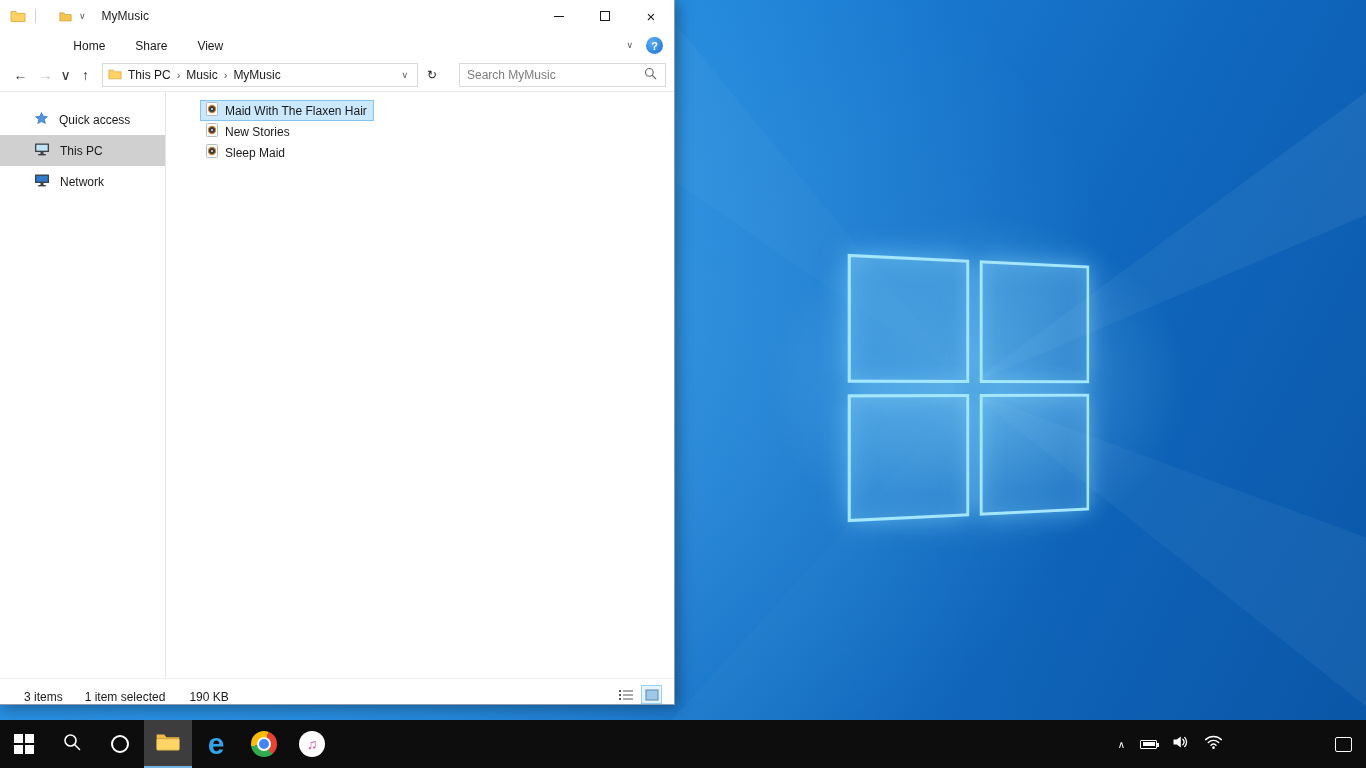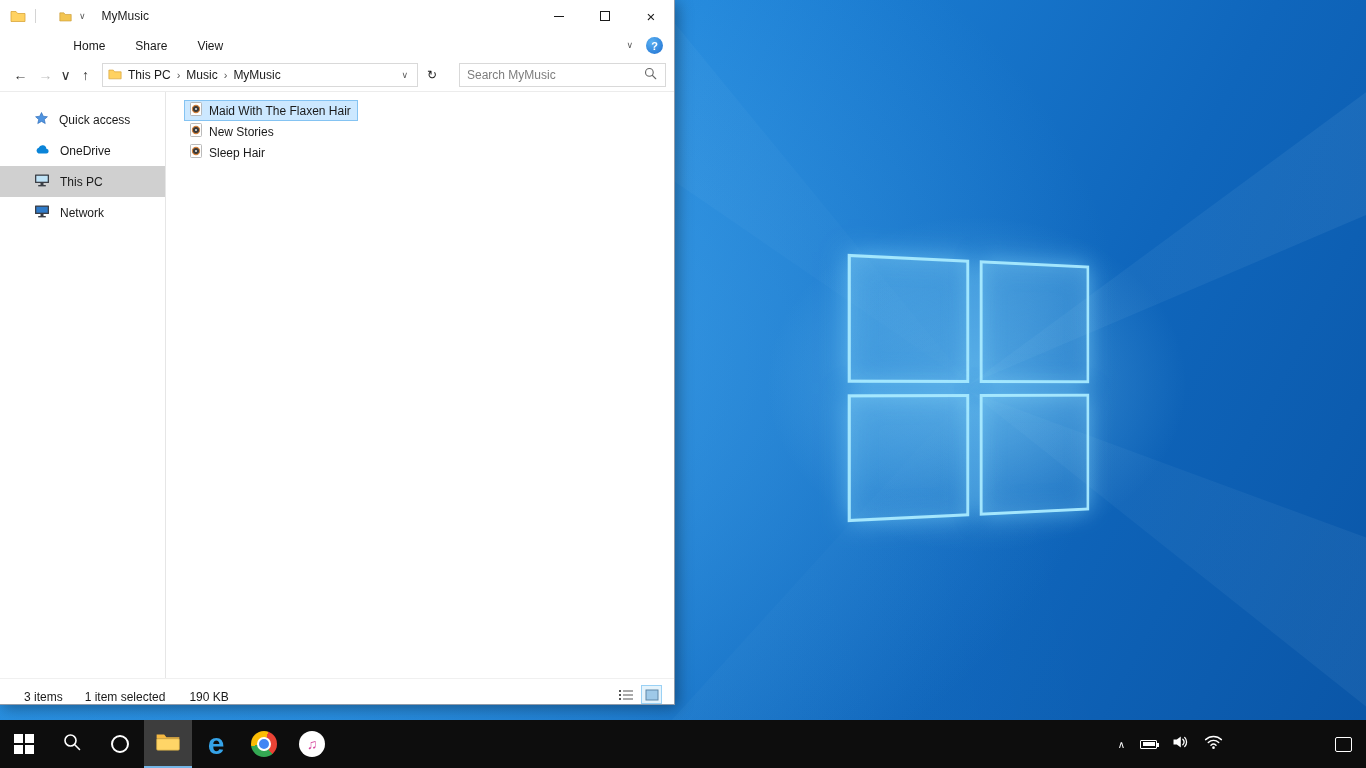--- a/index.html
+++ b/index.html
@@ -61,21 +61,21 @@
   .nav-btn.small { width:15px; }
   .crumb-box { width:316px; height:24px; border:1px solid #d9d9d9; display:flex; align-items:center; padding:0 5px; margin-left:4px; }
   .crumb-box .seg { padding:0 6px; white-space:nowrap; }
   .crumb-sep { color:#555; font-size:11px; }
   .crumb-caret { margin-left:auto; padding:0 4px; }
   .refresh-btn { width:24px; height:24px; display:flex; align-items:center; justify-content:center; margin-left:2px; }
   .search-box { flex:1; height:24px; border:1px solid #d9d9d9; display:flex; align-items:center; margin-left:15px; padding:0 7px; }
   .search-box input { flex:1; border:none; outline:none; font-size:12px; font-family:"Liberation Sans",sans-serif; color:#1a1a1a; min-width:0; }
   .search-box input::placeholder { color:#7d7d7d; }
 
-  .win-body { position:absolute; top:92px; bottom:26px; left:0; right:0; display:flex; }
+  .win-body { position:absolute; top:92px; bottom:26px; left:0; right:0; display:flex;gap:16px; }
   .sidebar { width:166px; border-right:1px solid #e6e6e6; padding-top:12px; }
   .side-item { height:31px; display:flex; align-items:center; padding-left:34px; gap:10px; }
   .side-item.selected { background:#d0d0d0; }
   .files { flex:1; padding:8px 0 0 18px; }
   .file-row { display:flex; align-items:center; gap:5px; height:21px; width:fit-content;
     padding:0 6px 0 3px; border:1px solid transparent; margin-bottom:0; }
   .file-row.selected { background:#cce8ff; border-color:#84c3f2; }
 
   .statusbar { position:absolute; left:0; right:0; bottom:0; height:26px; display:flex; align-items:flex-end; border-top:1px solid #f0f0f0; }
   .st-count { margin-left:24px; } .st-sel { margin-left:22px; } .st-size { margin-left:24px; }
@@ -195,28 +195,20 @@
   <div class="win-body">
     <div class="sidebar">
       <div class="side-item">
         <span>
           <svg width="15" height="15" viewBox="0 0 16 16">
               <path d="M8 1.6l1.9 4 4.4.5-3.3 3 1 4.3L8 11.1l-4 2.3 1-4.3-3.3-3 4.4-.5z" fill="#4f94e0" stroke="#2f6db8" stroke-width="0.7"></path>
             </svg>
         </span>
         <span>Quick access</span>
       </div>
-      <div class="side-item">
-        <span>
-          <svg width="16" height="16" viewBox="0 0 16 16">
-              <path d="M4.5 12.5h7.6a2.4 2.4 0 0 0 .3-4.8 4 4 0 0 0-7.7-.9 3 3 0 0 0-.2 5.7z" fill="#0a84d8"></path>
-            </svg>
-        </span>
-        <span>OneDrive</span>
-      </div>
       <div class="side-item selected">
         <span>
           <svg width="16" height="16" viewBox="0 0 16 16">
               <rect x="1" y="2.5" width="14" height="8.5" rx="0.5" fill="#3b3f46"></rect>
               <rect x="2.3" y="3.8" width="11.4" height="5.9" fill="#bfe3f7"></rect>
               <rect x="6.5" y="11" width="3" height="2" fill="#3b3f46"></rect>
               <rect x="4.2" y="13" width="7.6" height="1.4" fill="#3b3f46"></rect>
             </svg>
         </span>
         <span>This PC</span>
@@ -256,21 +248,21 @@
         <span>New Stories</span>
       </div>
       <div class="file-row">
         <span>
           <svg width="16" height="16" viewBox="0 0 16 16">
               <rect x="2.5" y="1.5" width="11" height="13" rx="1" fill="#fff" stroke="#aaa" stroke-width="0.8"></rect>
               <circle cx="8" cy="8" r="3.6" fill="#3a3a3a" stroke="#d4813a" stroke-width="1.1"></circle>
               <circle cx="8" cy="8" r="1" fill="#e8e8e8"></circle>
             </svg>
         </span>
-        <span>Sleep Hair</span>
+        <span>Sleep Maid</span>
       </div>
     </div>
   </div>
 
   <div class="statusbar">
     <span class="st-count">3 items</span>
     <span class="st-sel">1 item selected</span>
     <span class="st-size">190 KB</span>
     <div class="view-toggles">
       <div class="vt-btn">

